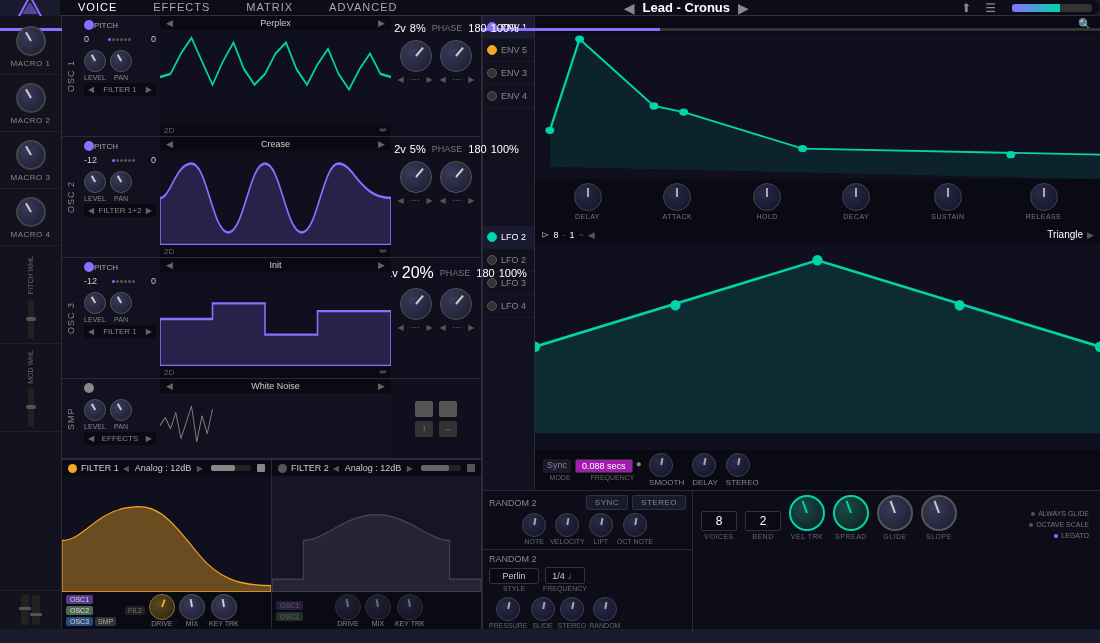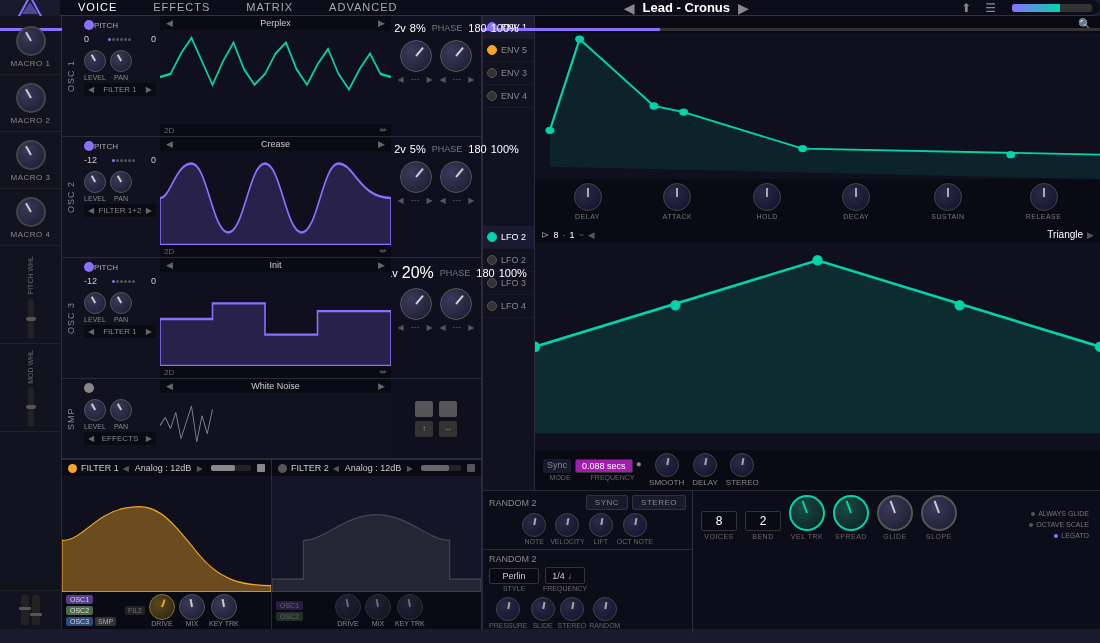--- a/index.html
+++ b/index.html
@@ -765,21 +765,21 @@
     }
     .lfo-knob::after {
       content: '';
       position: absolute;
       top: 50%; left: 50%;
       width: 1.5px; height: 7px;
       background: #aaa;
       transform-origin: 50% 100%;
       transform: translateX(-50%) translateY(-100%) rotate(10deg);
     }
-    .lfo-param { display: flex; flex-direction: column; align-items: center; gap: 1px; }
+    .lfo-param { display: flex; flex-direction: column; gap: 1px; }
     .lfo-val { font-size: 8px; color: #888; }
   </style>
 </head>
 <body>
 
 <div class="top-nav">
   <div class="top-nav-logo">
     <svg viewBox="0 0 28 28">
       <polygon points="14,2 26,24 2,24" fill="none" stroke="#8b6fff" stroke-width="2"></polygon>
       <polygon points="14,8 22,20 6,20" fill="#8b6fff" opacity="0.5"></polygon>

